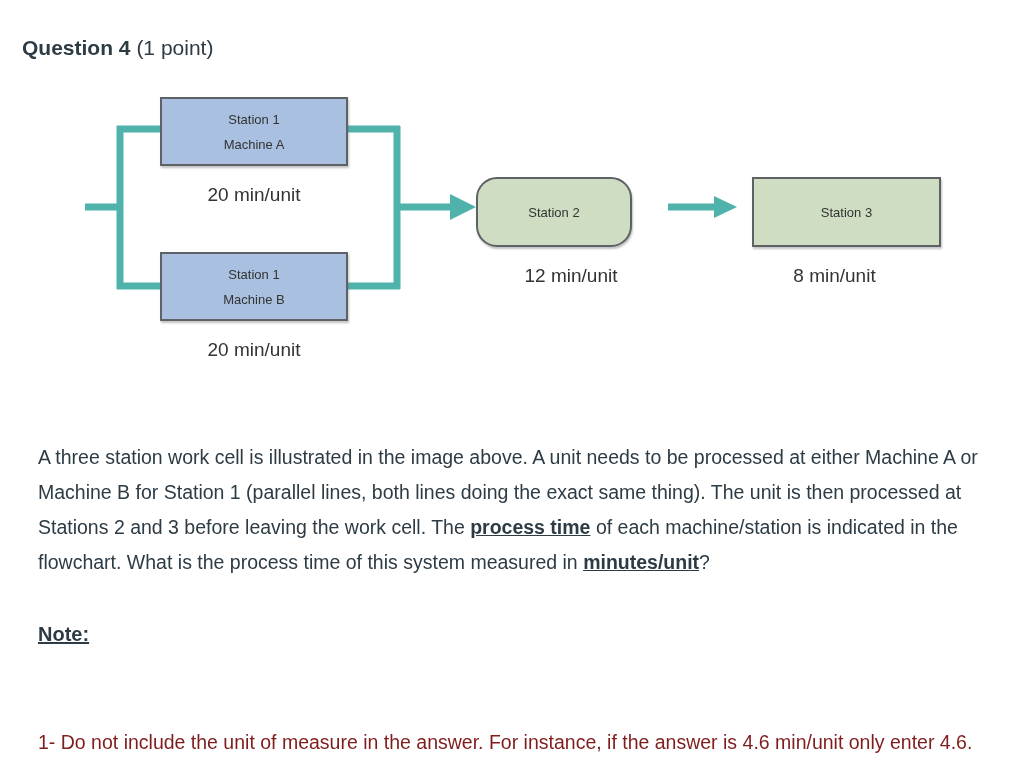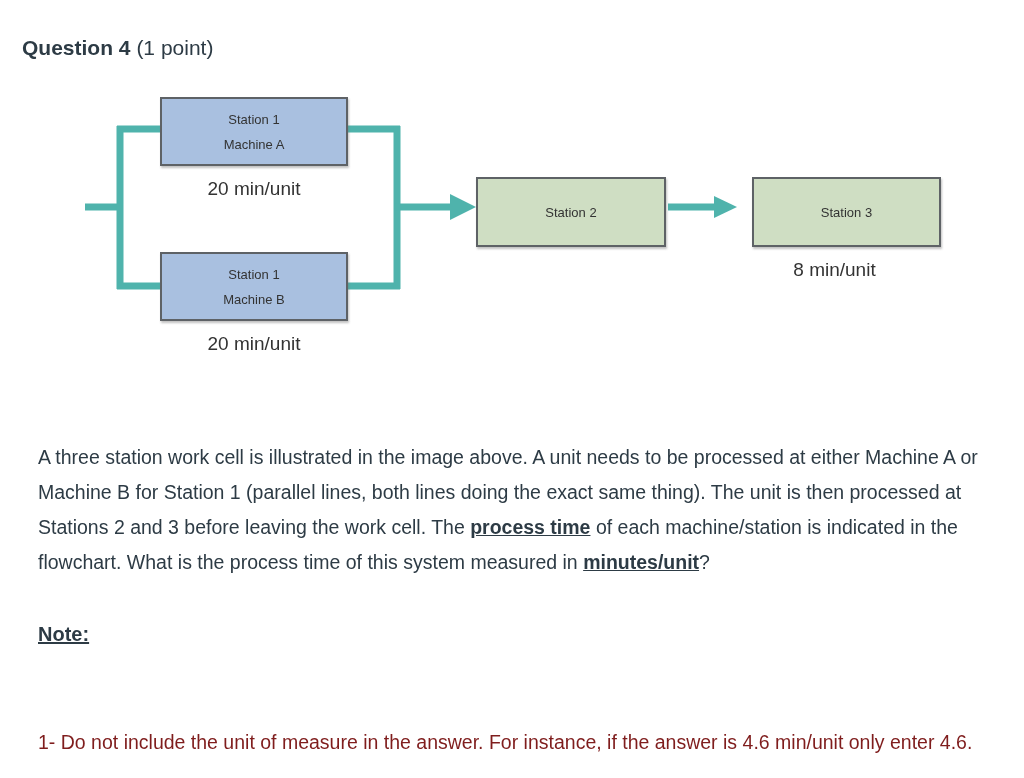--- a/index.html
+++ b/index.html
@@ -61,20 +61,21 @@
   .node-box.blue  { background: #a9c0e0; }
   .node-box.green { background: #cfdec3; }
 
   .node-caption {
     position: absolute;
     font-size: 19px;
     line-height: 24px;
     color: #333333;
     text-align: center;
     white-space: nowrap;
+    margin-top: 6px;
   }
 
   
   #body-copy {
     position: absolute;
     left: 38px;
     top: 420px;
     width: 946px;
     font-size: 19.5px;
     line-height: 35px;
@@ -145,23 +146,24 @@
     <div>Machine A</div>
   </div>
   <div class="node-caption" style="left:160px; top:97px; width:188px;">20 min/unit</div>
 
   <div class="node-box blue" style="left:160px; top:172px; width:188px; height:69px;">
     <div>Station 1</div>
     <div>Machine B</div>
   </div>
   <div class="node-caption" style="left:160px; top:252px; width:188px;">20 min/unit</div>
 
-  <div class="node-box green" style="left:476px; top:97px; width:190px; height:70px;">
+  <div class="node-box green" style="left:476px; top:97px; width:156px; height:70px;border-radius:21px;">
     <div>Station 2</div>
   </div>
+  <div class="node-caption" style="left:476px; top:178px; width:190px;">12 min/unit</div>
 
   <div class="node-box green" style="left:752px; top:97px; width:189px; height:70px;text-align:right;">
     <div>Station 3</div>
   </div>
   <div class="node-caption" style="left:740px; top:178px; width:189px;">8 min/unit</div>
 
 </div>
 
 <p id="body-copy"><span>A three station work cell is illustrated in the image above. A unit needs to be processed at either Machine A or Machine B for Station 1 (parallel lines, both lines doing the exact same thing). The unit is then processed at Stations 2 and 3 before leaving the work cell. The </span><span class="em">process time</span><span> of each machine/station is indicated in the flowchart. What is the process time of this system measured in </span><span class="em">minutes/unit</span><span>?</span></p>
 

